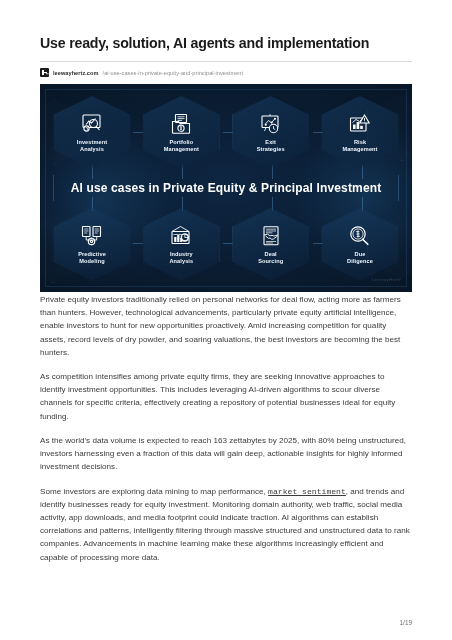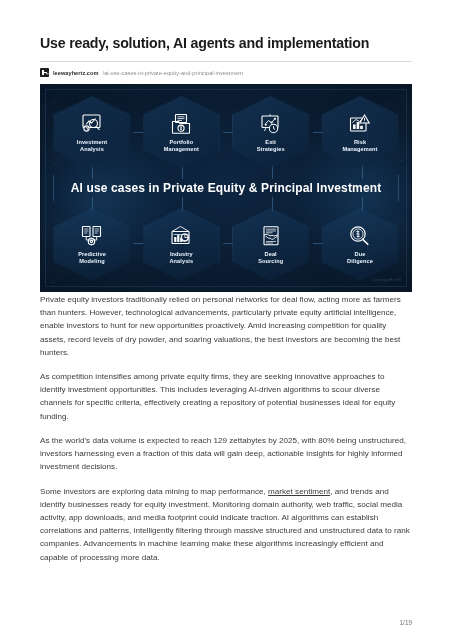--- a/index.html
+++ b/index.html
@@ -203,20 +203,21 @@
     font-size: 8.1px;
     line-height: 1.62;
     color: #3b3b3b;
     margin-bottom: 11.5px;
     text-align: left;
   }
   .body-copy p:last-child { margin-bottom: 0; }
   .inline-link {
     color: #3b3b3b;
     text-decoration: underline;
+    font-family: Liberation Mono, monospace;
   }
 
   
   .footer {
     position: absolute;
     right: 40px;
     bottom: 14px;
     font-size: 6.4px;
     color: #6f6f6f;
   }
@@ -422,19 +423,19 @@
       </div>
 
     </div>
 
     <span class="watermark">LeewayHertz</span>
   </div>
 
   <div class="body-copy">
     <p>Private equity investors traditionally relied on personal networks for deal flow, acting more as farmers than hunters. However, technological advancements, particularly private equity artificial intelligence, enable investors to hunt for new opportunities proactively. Amid increasing competition for quality assets, record levels of dry powder, and soaring valuations, the best investors are becoming the best hunters.</p>
     <p>As competition intensifies among private equity firms, they are seeking innovative approaches to identify investment opportunities. This includes leveraging AI-driven algorithms to scour diverse channels for specific criteria, effectively creating a repository of potential businesses ideal for equity funding.</p>
-    <p>As the world's data volume is expected to reach 129 zettabytes by 2025, with 80% being unstructured, investors harnessing even a fraction of this data will gain deep, actionable insights for highly informed investment decisions.</p>
+    <p>As the world's data volume is expected to reach 163 zettabytes by 2025, with 80% being unstructured, investors harnessing even a fraction of this data will gain deep, actionable insights for highly informed investment decisions.</p>
     <p><span>Some investors are exploring data mining to map performance, </span><a class="inline-link" href="#">market sentiment</a><span>, and trends and identify businesses ready for equity investment. Monitoring domain authority, web traffic, social media activity, app downloads, and media footprint could indicate traction. AI algorithms can establish correlations and patterns, intelligently filtering through massive structured and unstructured data to rank companies. Advancements in machine learning make these algorithms increasingly efficient and capable of processing more data.</span></p>
   </div>
 
   <div class="footer">1/19</div>
 
 </div>
 
 </body></html>

